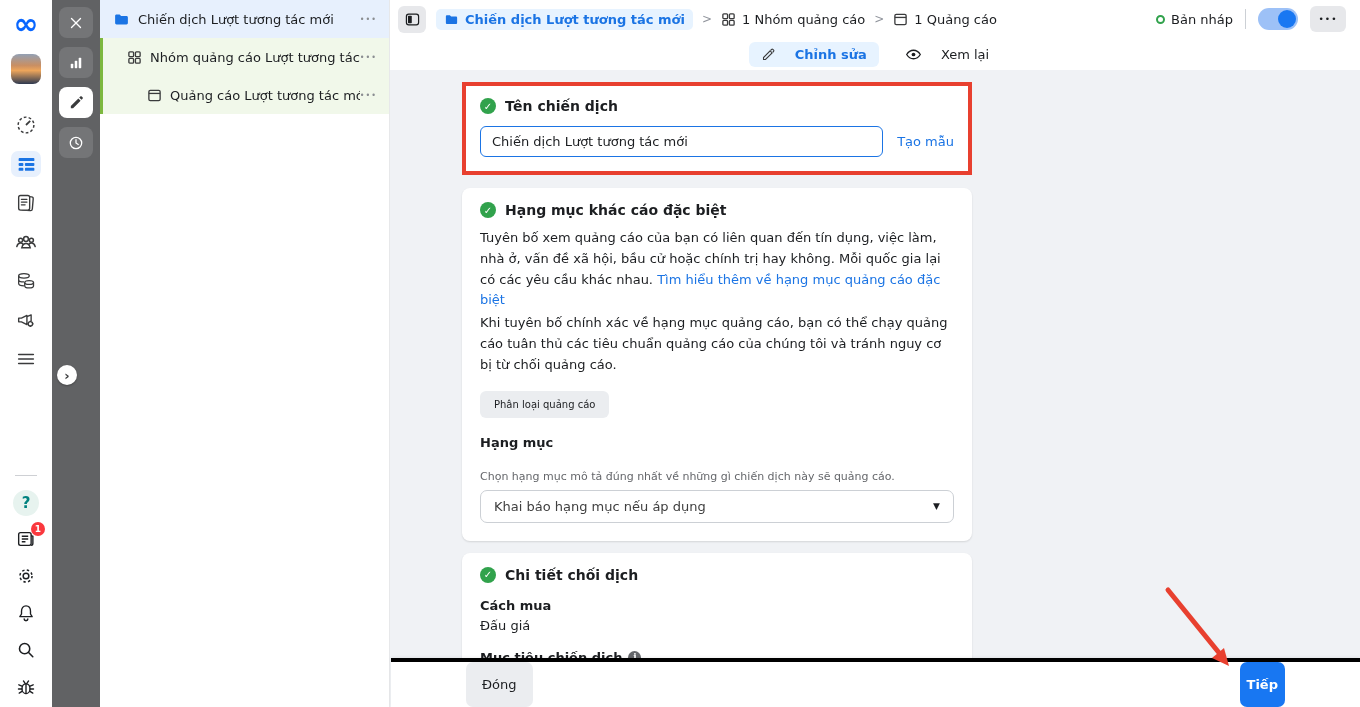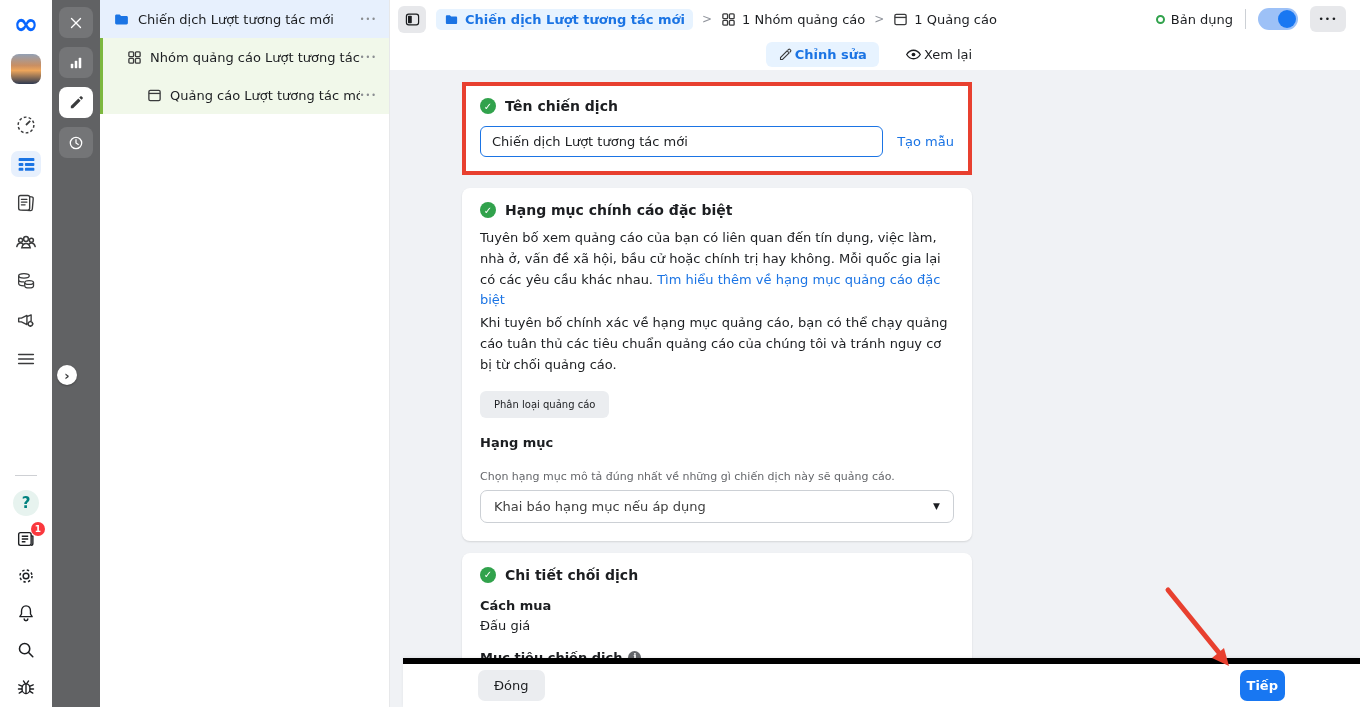--- a/index.html
+++ b/index.html
@@ -45,21 +45,21 @@
   .crumb.active { background:#e7f3ff; color:#1b74e4; font-weight:600; border-radius:5px; padding:3px 8px; }
   .crumb-sep { color:#90949c; margin:0 9px; font-size:12px; }
   .tb-spacer { flex:1; }
   .status { display:flex; align-items:center; gap:6px; font-size:13px; }
   .status-dot { width:9px; height:9px; border-radius:50%; border:2.5px solid #31a24c; background:#fff; }
   .vdiv { width:1px; height:20px; background:#ccd0d5; margin:0 12px; }
   .toggle { width:40px; height:22px; border-radius:11px; background:#9dc1f7; position:relative; cursor:pointer; }
   .toggle .knob { position:absolute; right:2px; top:2px; width:18px; height:18px; border-radius:50%; background:#1877f2; }
   .more-btn { margin-left:12px; width:36px; height:26px; border-radius:6px; background:#e7e8eb; display:flex; align-items:center; justify-content:center; font-size:9px; letter-spacing:1px; color:#1c1e21; cursor:pointer; }
   .tb-row2 { height:32px; display:flex; align-items:center; justify-content:center; gap:14px; }
-  .tab { display:flex; align-items:center; gap:2px; font-size:13px; padding:5px 12px; border-radius:6px; cursor:pointer; }
+  .tab { display:flex; align-items:center; gap:19px; font-size:13px; padding:5px 12px; border-radius:6px; cursor:pointer; }
   .tab.active { background:#e7f3ff; color:#1b74e4; font-weight:bold; }
 
   
   .content { position:absolute; top:70px; left:0; right:0; bottom:0; overflow:hidden; }
   .col { width:510px; margin-left:72px; padding-top:12px; }
   .card { background:#fff; border-radius:8px; box-shadow:0 1px 2px rgba(0,0,0,.12); padding:14px 18px 18px; }
   .red-annotation { border:4px solid #e8402f; }
   .red-annotation .card { border-radius:0; box-shadow:none; padding:12px 14px 14px; }
   .sec-title { display:flex; align-items:center; gap:9px; font-size:14px; font-weight:bold; }
   .check { width:16px; height:16px; border-radius:50%; background:#31a24c; color:#fff; font-size:10px; font-weight:bold; display:flex; align-items:center; justify-content:center; }
@@ -72,21 +72,21 @@
   .field-label { margin-top:17px; font-size:13px; font-weight:bold; }
   .field-help { margin-top:20px; font-size:11px; color:#65676b; }
   .dropdown { margin-top:7px; height:33px; border:1px solid #ccd0d5; border-radius:7px; background:#fff; display:flex; align-items:center; padding:0 13px; cursor:pointer; }
   .dd-placeholder { flex:1; color:#404040; font-size:13px; }
   .dd-caret { font-size:9px; color:#1c1e21; }
   .kv-label { font-size:13px; font-weight:bold; display:flex; align-items:center; gap:6px; }
   .kv-value { margin-top:5px; font-size:13px; }
   .info-dot { width:13px; height:13px; border-radius:50%; background:#65676b; color:#fff; font-size:9px; font-weight:bold; font-family:"DejaVu Serif","Liberation Serif",serif; display:flex; align-items:center; justify-content:center; }
 
   
-  .footer { position:absolute; left:13px; right:0; bottom:0; height:49px; background:#fff; border-top:6px solid #000000; box-shadow:0 -1px 3px rgba(0,0,0,.06); display:flex; align-items:center; justify-content:space-between; padding:0 75px; z-index:6; }
+  .footer { position:absolute; left:1px; right:0; bottom:0; height:49px; background:#fff; border-top:4px solid #000000; box-shadow:0 -1px 3px rgba(0,0,0,.06); display:flex; justify-content:space-between; padding:0 75px; z-index:6; }
   .btn-gray { background:#ebedf0; border:none; border-radius:7px; padding:8px 16px; font-size:13px; font-family:inherit; color:#1c1e21; cursor:pointer; }
   .btn-blue { background:#1877f2; border:none; border-radius:7px; padding:8px 7px; font-size:13px; font-weight:bold; font-family:inherit; color:#fff; cursor:pointer; }
 
   .arrow-overlay { position:absolute; left:768px; top:582px; z-index:7; pointer-events:none; }
 </style>
 </head>
 <body>
 
 <nav class="iconcol">
   <div class="meta-logo">∞</div>
@@ -279,21 +279,21 @@
       <div class="crumb">
         <svg width="15" height="15" viewBox="0 0 16 16" fill="none" stroke="#3a3b3c" stroke-width="1.4">
             <rect x="2" y="2.6" width="12" height="10.8" rx="1.5"></rect>
             <line x1="2" y1="5.8" x2="14" y2="5.8"></line>
           </svg>
         <span>1 Quảng cáo</span>
       </div>
       <div class="tb-spacer"></div>
       <div class="status">
         <span class="status-dot"></span>
-        <span>Bản dụng</span>
+        <span>Bản nháp</span>
       </div>
       <div class="vdiv"></div>
       <div class="toggle">
           <div class="knob"></div>
         </div>
       <div class="more-btn">•••</div>
     </div>
     <div class="tb-row2">
       <div class="tab active">
         <svg width="15" height="15" viewBox="0 0 24 24" fill="none" stroke="#3a3b3c" stroke-width="1.7">
@@ -323,21 +323,21 @@
           <div class="name-row">
             <input class="name-input" type="text" value="Chiến dịch Lượt tương tác mới" style="">
             <a class="link">Tạo mẫu</a>
           </div>
         </section>
       </div>
 
       <section class="card" style="margin-top:13px;">
         <div class="sec-title">
           <span class="check">✓</span>
-          <span>Hạng mục chính cáo đặc biệt</span>
+          <span>Hạng mục khác cáo đặc biệt</span>
         </div>
         <p class="para"><span>Tuyên bố xem quảng cáo của bạn có liên quan đến tín dụng, việc làm, nhà ở, vấn đề xã hội, bầu cử hoặc chính trị hay không. Mỗi quốc gia lại có các yêu cầu khác nhau. </span><a class="link">Tìm hiểu thêm về hạng mục quảng cáo đặc biệt</a></p>
         <p class="para" style="margin-top:2px;">Khi tuyên bố chính xác về hạng mục quảng cáo, bạn có thể chạy quảng cáo tuân thủ các tiêu chuẩn quảng cáo của chúng tôi và tránh nguy cơ bị từ chối quảng cáo.</p>
         <button class="gray-btn">Phân loại quảng cáo</button>
         <div class="field-label">Hạng mục</div>
         <div class="field-help">Chọn hạng mục mô tả đúng nhất về những gì chiến dịch này sẽ quảng cáo.</div>
         <div class="dropdown">
           <span class="dd-placeholder">Khai báo hạng mục nếu áp dụng</span>
           <span class="dd-caret">▼</span>
         </div>

